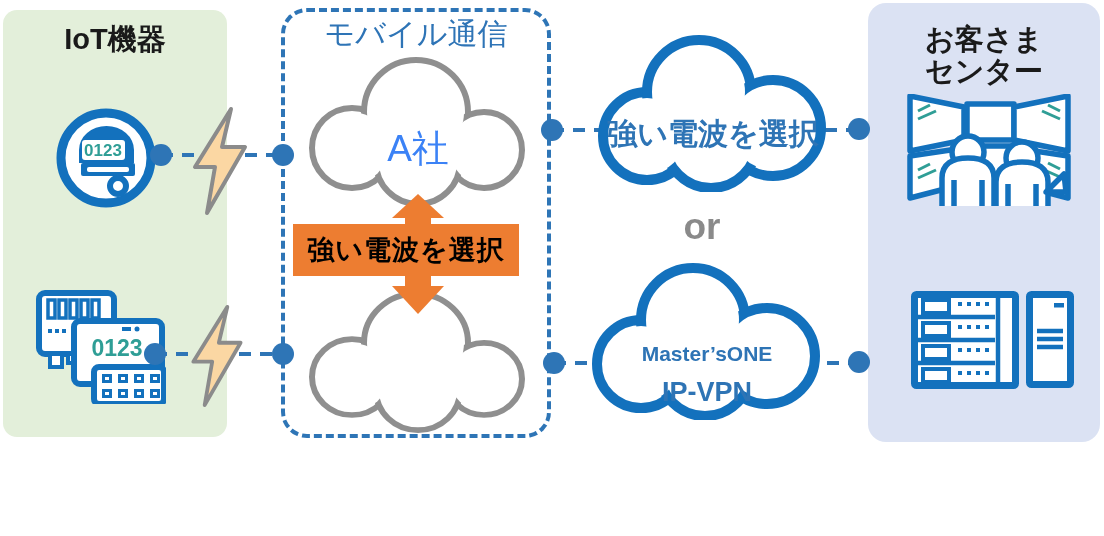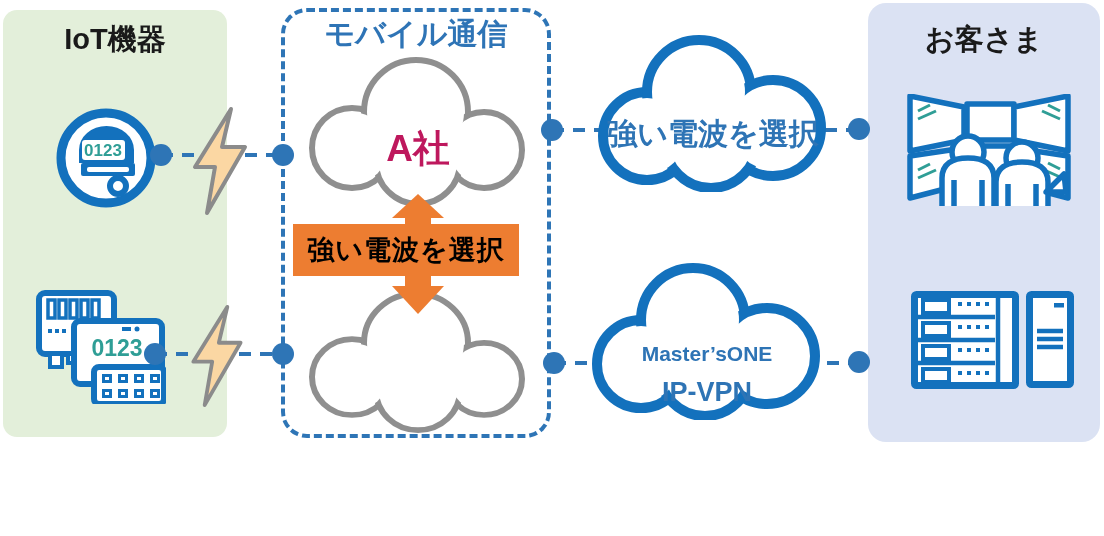--- a/index.html
+++ b/index.html
@@ -4,42 +4,43 @@
 <style>
   html,body{margin:0;padding:0;background:#ffffff;}
   body{font-family:"Liberation Sans","DejaVu Sans",sans-serif;}
   .stage{position:relative;width:1104px;height:536px;background:#ffffff;overflow:hidden;border-radius:15px;}
   .abs{position:absolute;}
   .panel-iot{left:3px;top:10px;width:224px;height:427px;background:#e3efda;border-radius:14px;}
   .panel-customer{left:868px;top:3px;width:232px;height:439px;background:#dbe2f3;border-radius:18px;}
   .title-dark{color:#1a1a1a;font-weight:600;font-size:29px;text-align:center;}
   .cust-title{left:868px;width:232px;}
   .mobile-box{left:281px;top:8px;width:270px;height:430px;border:4px dashed #2e75b6;border-radius:26px;box-sizing:border-box;}
-  .mobile-title{left:291px;top:14px;width:250px;text-align:center;font-size:30px;font-weight:bold;color:#2e74b6;}
-  .cloud-label{color:#be185d;font-weight:bold;font-size:37px;text-align:center;width:236px;left:300px;}
+  .mobile-title{left:291px;top:14px;width:250px;text-align:center;font-size:30px;font-weight:normal;color:#2e74b6;}
+  .cloud-label{color:#3b82f6;font-weight:normal;font-size:37px;text-align:center;width:236px;left:300px;}
   .net-label{color:#2e74b5;font-weight:bold;text-align:center;}
   .internet-label{left:591px;top:114px;width:244px;font-size:30px;}
   .vpn-label1{left:585px;top:342px;width:244px;font-size:21px;}
   .vpn-label2{left:585px;top:377px;width:244px;font-size:27px;}
   .or-label{left:658px;top:206px;width:88px;font-size:37px;font-weight:bold;color:#8a8a8a;text-align:center;}
   .banner{left:293px;top:224px;width:226px;height:52px;background:#ed7d31;color:#000000;
           font-size:27px;font-weight:bold;letter-spacing:1px;display:flex;align-items:center;justify-content:center;}
   svg{display:block;}
   svg text{font-family:"Liberation Sans","DejaVu Sans",sans-serif;}
 </style>
 </head>
 <body>
 
 <div class="stage">
 
   <div class="abs panel-iot"></div>
   <div class="abs title-dark" style="left:3px;top:20px;width:224px;">IoT機器</div>
 
   <div class="abs panel-customer"></div>
   <div class="abs title-dark cust-title" style="top:20px;">お客さま</div>
+  <div class="abs title-dark cust-title" style="top:52px;">センター</div>
 
   <div class="abs mobile-box"></div>
   <div class="abs mobile-title">モバイル通信</div>
 
   <svg class="abs" style="left:55px;top:106px;" width="104" height="104" viewBox="0 0 104 104">
     <circle cx="51" cy="52" r="45" fill="#ffffff" stroke="#1371bd" stroke-width="9"></circle>
     <path d="M34,57 V44 A27.5,24 0 0 1 89,44 V57 Z" fill="#1371bd" transform="translate(-10,0)"></path>
     <rect x="27" y="34" width="43" height="20" rx="3" fill="#ffffff"></rect>
     <text x="48" y="50" font-size="17" font-weight="bold" fill="#2f9e96" text-anchor="middle">0123</text>
     <rect x="26" y="57" width="54" height="13" rx="2" fill="#1371bd"></rect>
@@ -169,20 +170,21 @@
     </g>
     <g fill="#ffffff">
       <circle cx="56" cy="108" r="38"></circle>
         <circle cx="108" cy="64" r="46"></circle>
       <circle cx="182" cy="100" r="42"></circle>
         <circle cx="120" cy="114" r="40"></circle>
     </g>
   </svg>
   <div class="abs net-label internet-label">強い電波を選択</div>
 
+  <div class="abs or-label">or</div>
 
   <svg class="abs" style="left:585px;top:256px;" width="244" height="164" viewBox="0 0 244 164" preserveAspectRatio="none">
     <g fill="#ffffff" stroke="#1371bd" stroke-width="10">
       <circle cx="56" cy="108" r="44"></circle>
         <circle cx="108" cy="64" r="52"></circle>
       <circle cx="182" cy="100" r="48"></circle>
         <circle cx="120" cy="114" r="46"></circle>
     </g>
     <g fill="#ffffff">
       <circle cx="56" cy="108" r="38"></circle>

